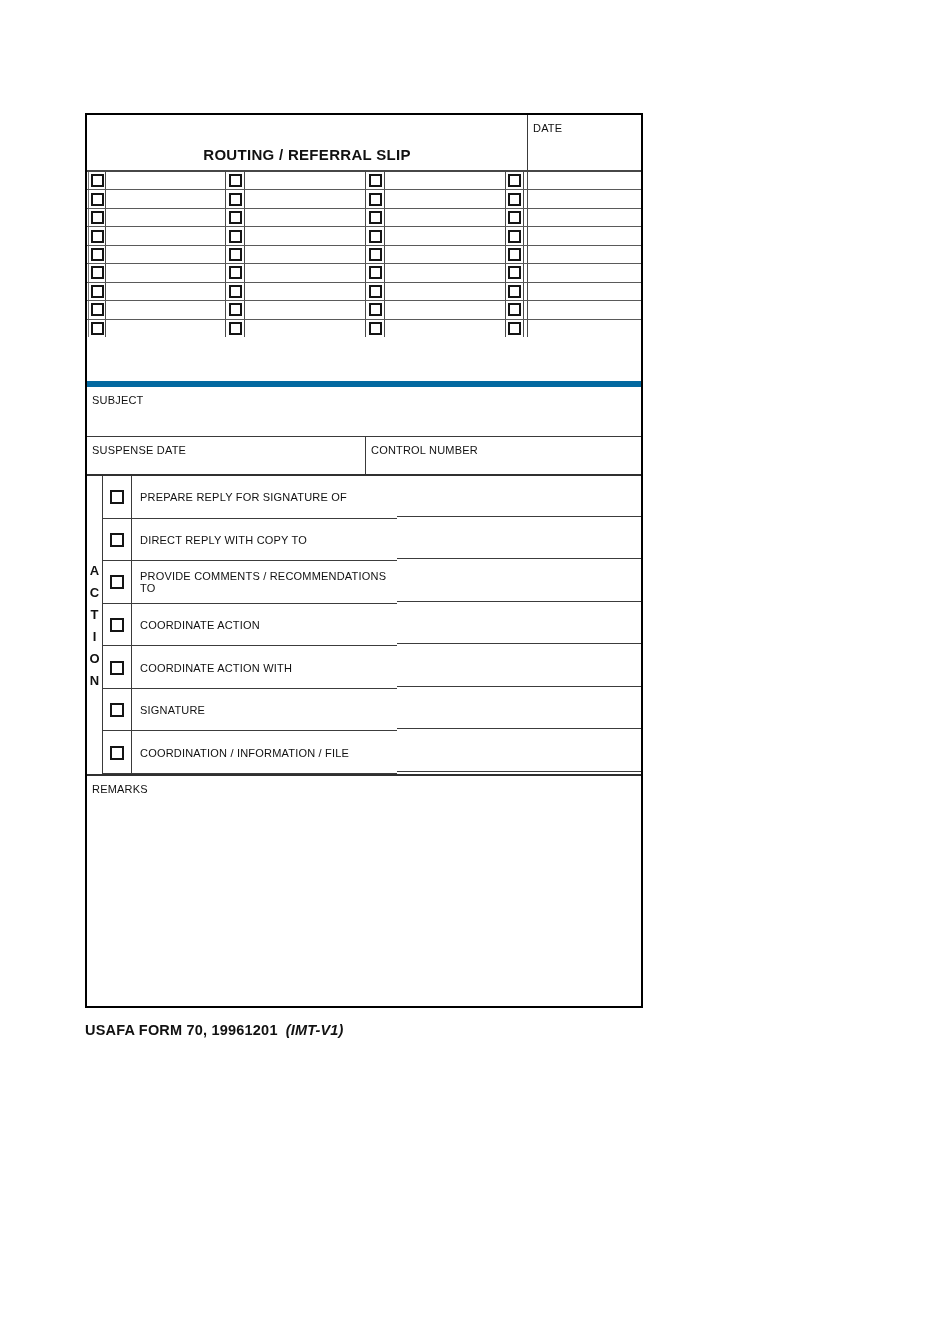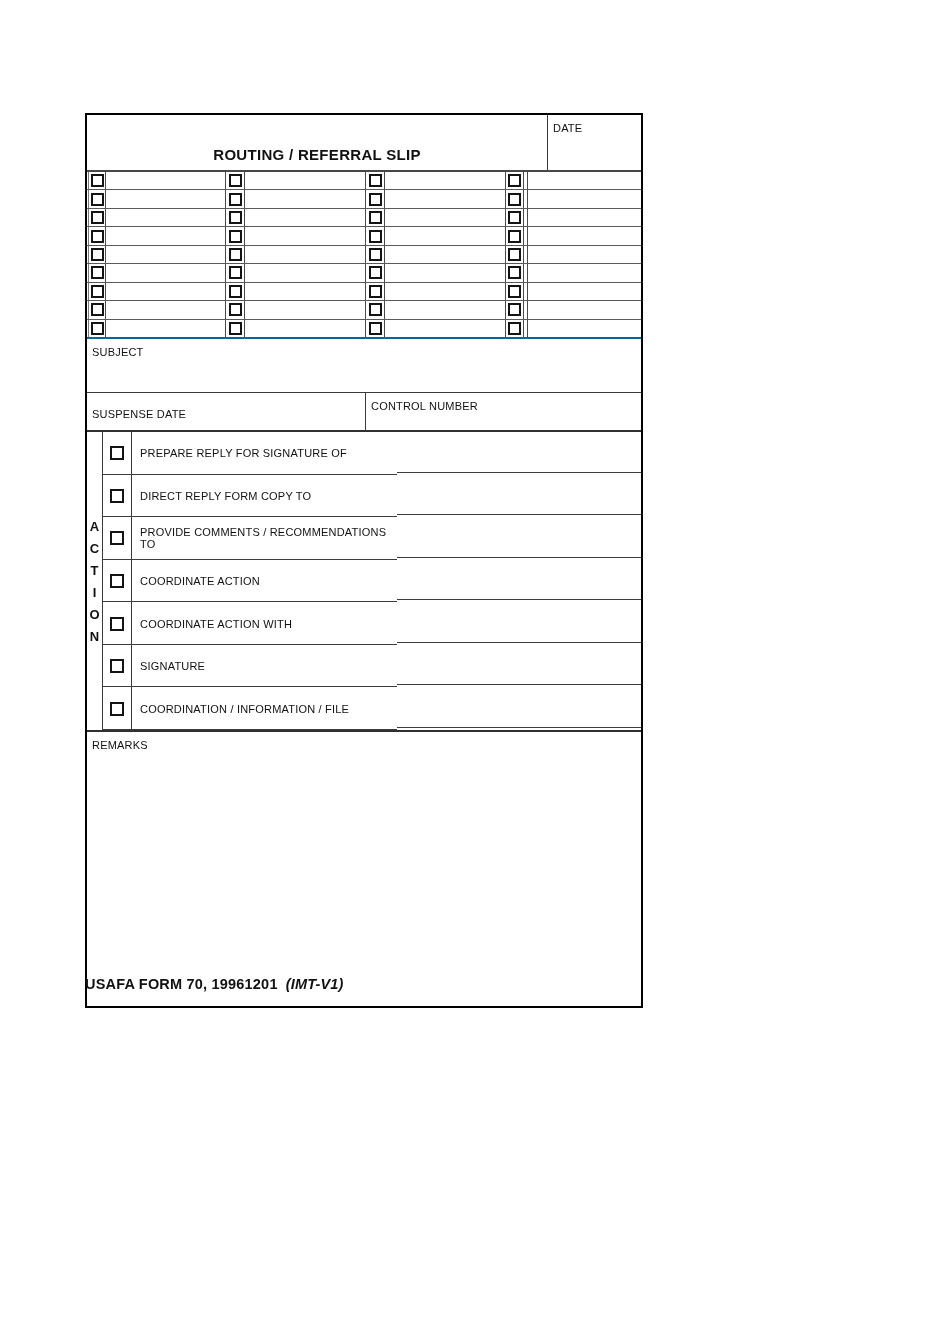--- a/index.html
+++ b/index.html
@@ -13,21 +13,21 @@
     width: 558px; height: 895px;
     border: 2px solid #000; background: #fff;
     display: flex; flex-direction: column;
   }
   .cell-label { font-size: 11px; color: #111; letter-spacing: 0.2px; }
 
   
   .header { height: 57px; display: flex; border-bottom: 2px solid #474747; }
   .title-cell { flex: 1; display: flex; align-items: flex-end; justify-content: center; padding-bottom: 7px; }
   .title { font-size: 15px; font-weight: bold; letter-spacing: 0.3px; }
-  .date-cell { width: 94px; border-left: 1px solid #3a3a3a; padding: 3px 0 0 5px; }
+  .date-cell { width: 114px; border-left: 1px solid #3a3a3a; padding: 3px 0 0 5px; }
 
   
   .routing-grid { height: 165px; display: flex; flex-direction: column; }
   .rg-row { flex: 1; display: flex; border-bottom: 1px solid #5a5a5a; }
   .rg-row:last-child { border-bottom: none; }
   .rg-cbcell {
     display: flex; align-items: center; justify-content: center;
     border-left: 1px solid #4a4a4a; border-right: 1px solid #4a4a4a;
   }
   .rg-cb1 { width: 18px; margin-left: 1px; border-left-color: #777; }
@@ -40,23 +40,23 @@
   .rg-sp  { width: 3px; }
   .rg-date { flex: 1; border-left: 1px solid #4a4a4a; }
 
   .cbx {
     display: inline-block; width: 13px; height: 13px;
     border: 2px solid #141414; background: #fff;
   }
   .cbx-lg { width: 14px; height: 14px; }
 
   
-  .subject { height: 55px; border-top: 2px solid #0369a1; padding: 3px 0 0 5px; }
+  .subject { height: 55px; border-top: 6px solid #0369a1; padding: 3px 0 0 5px; margin-top: 44px; }
   .sus-row { height: 38px; border-top: 1px solid #3a3a3a; display: flex; }
-  .sus-cell { width: 278px; padding: 3px 0 16px 5px; margin-top: 8px; }
+  .sus-cell { width: 278px; padding: 3px 0 16px 5px; }
   .ctrl-cell { flex: 1; border-left: 1px solid #3a3a3a; padding: 3px 0 0 5px; }
 
   
   .action-section { height: 300px; border-top: 2px solid #303030; display: flex; }
   .letters-col {
     width: 16px; border-right: 1px solid #3a3a3a;
     display: flex; flex-direction: column; align-items: center; justify-content: center;
     gap: 9px; font-weight: bold; font-size: 13px; line-height: 13px;
   }
   .action-rows { flex: 1; display: flex; flex-direction: column; }
@@ -72,21 +72,21 @@
   }
   .act-row.sep::after {
     content: ""; position: absolute; left: 294px; right: 0; bottom: 2px; height: 1px; background: #3c3c3c;
   }
 
   
   .remarks { flex: 1; border-top: 2px solid #303030; padding: 3px 0 0 5px; }
 
   
   .footer {
-    position: absolute; left: 85px; top: 976px;
+    position: absolute; left: 85px; top: 1022px;
     font-size: 14.5px; font-weight: bold; letter-spacing: 0.2px;
   }
   .footer .ver { font-style: italic; margin-left: 8px; }
 </style>
 </head>
 <body>
 
 <div class="form">
 
   <div class="header">
@@ -299,21 +299,21 @@
           <div class="act-cb-col">
             <span class="cbx cbx-lg"></span>
           </div>
           <div class="act-label">PREPARE REPLY FOR SIGNATURE OF</div>
           <div class="act-fill"></div>
         </div>
         <div class="act-row sep">
           <div class="act-cb-col">
             <span class="cbx cbx-lg"></span>
           </div>
-          <div class="act-label">DIRECT REPLY FORM COPY TO</div>
+          <div class="act-label">DIRECT REPLY WITH COPY TO</div>
           <div class="act-fill"></div>
         </div>
         <div class="act-row sep">
           <div class="act-cb-col">
             <span class="cbx cbx-lg"></span>
           </div>
           <div class="act-label">PROVIDE COMMENTS / RECOMMENDATIONS TO</div>
           <div class="act-fill"></div>
         </div>
         <div class="act-row sep">

